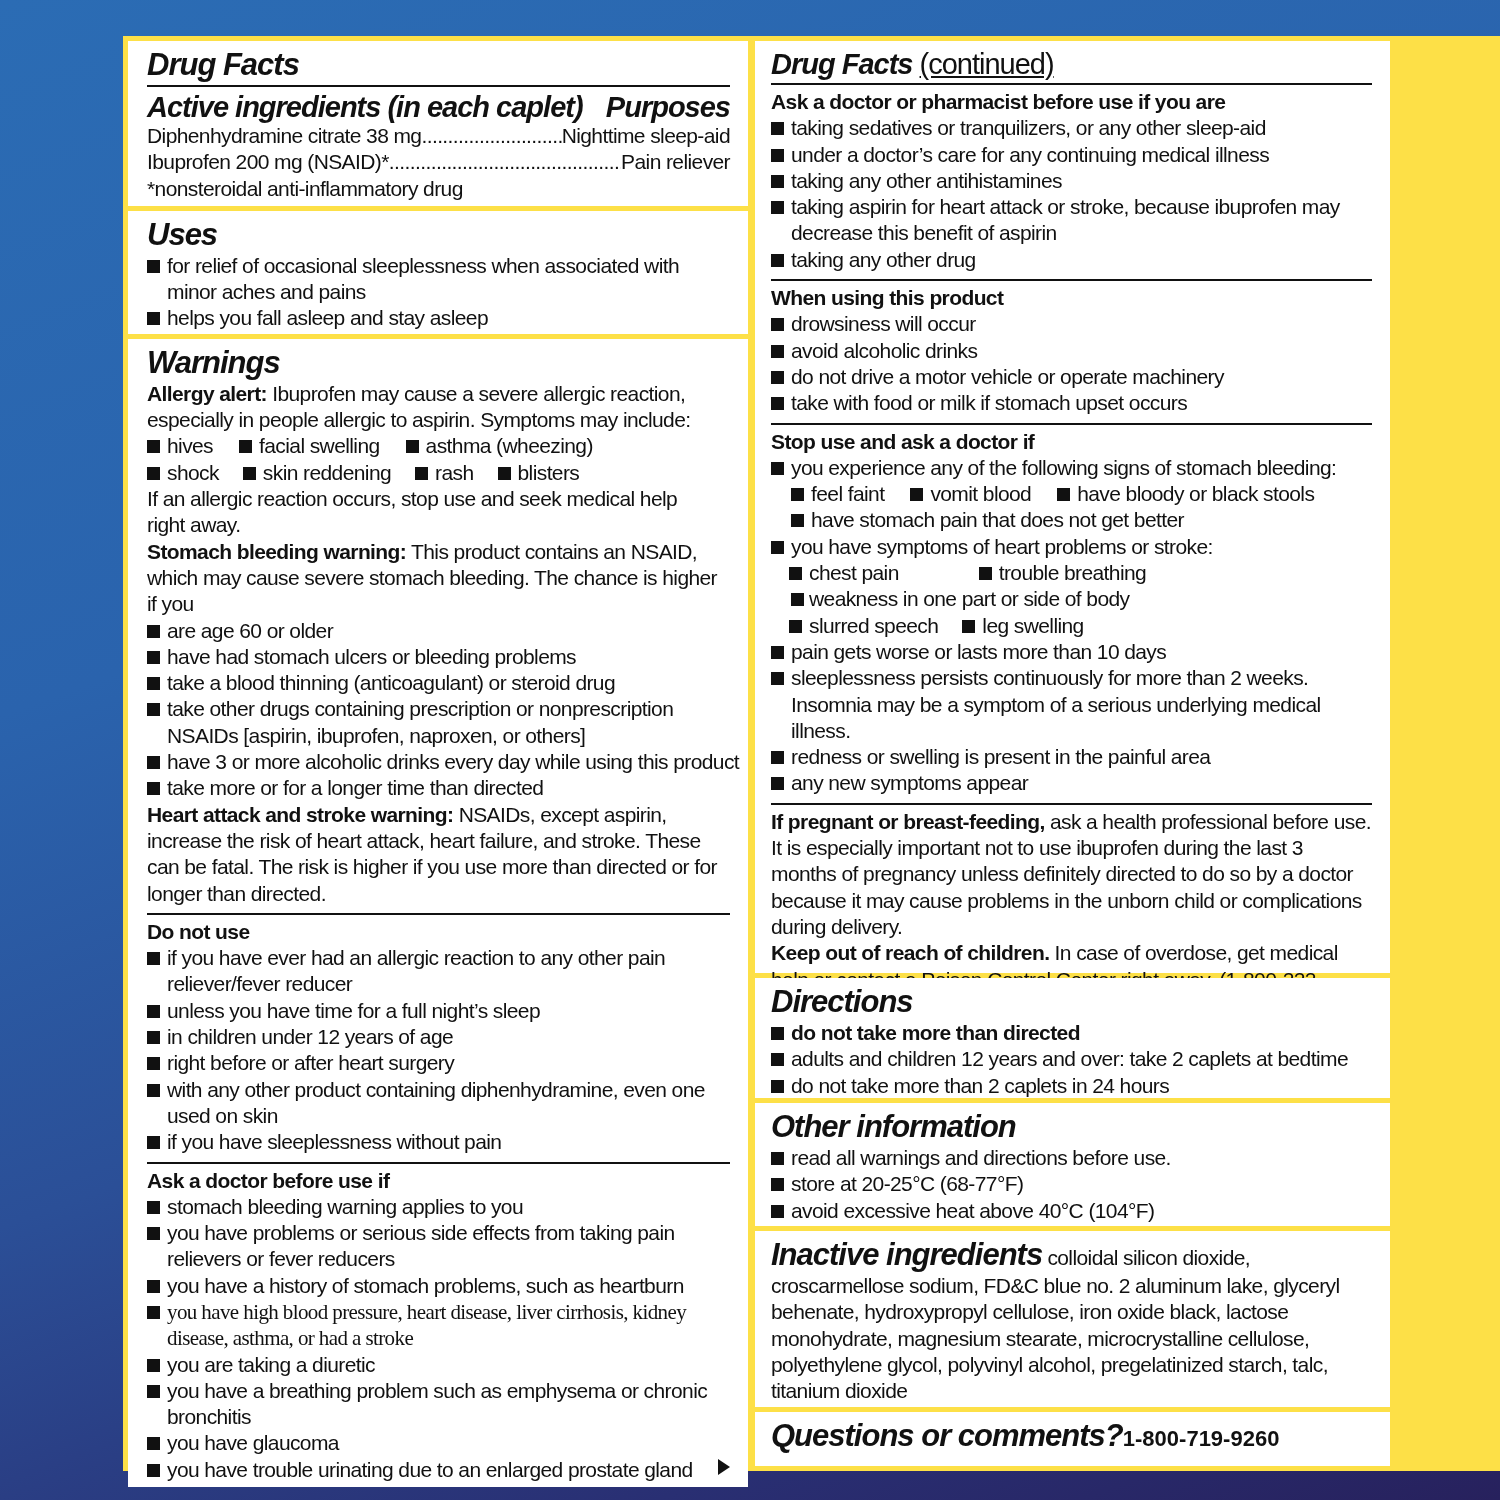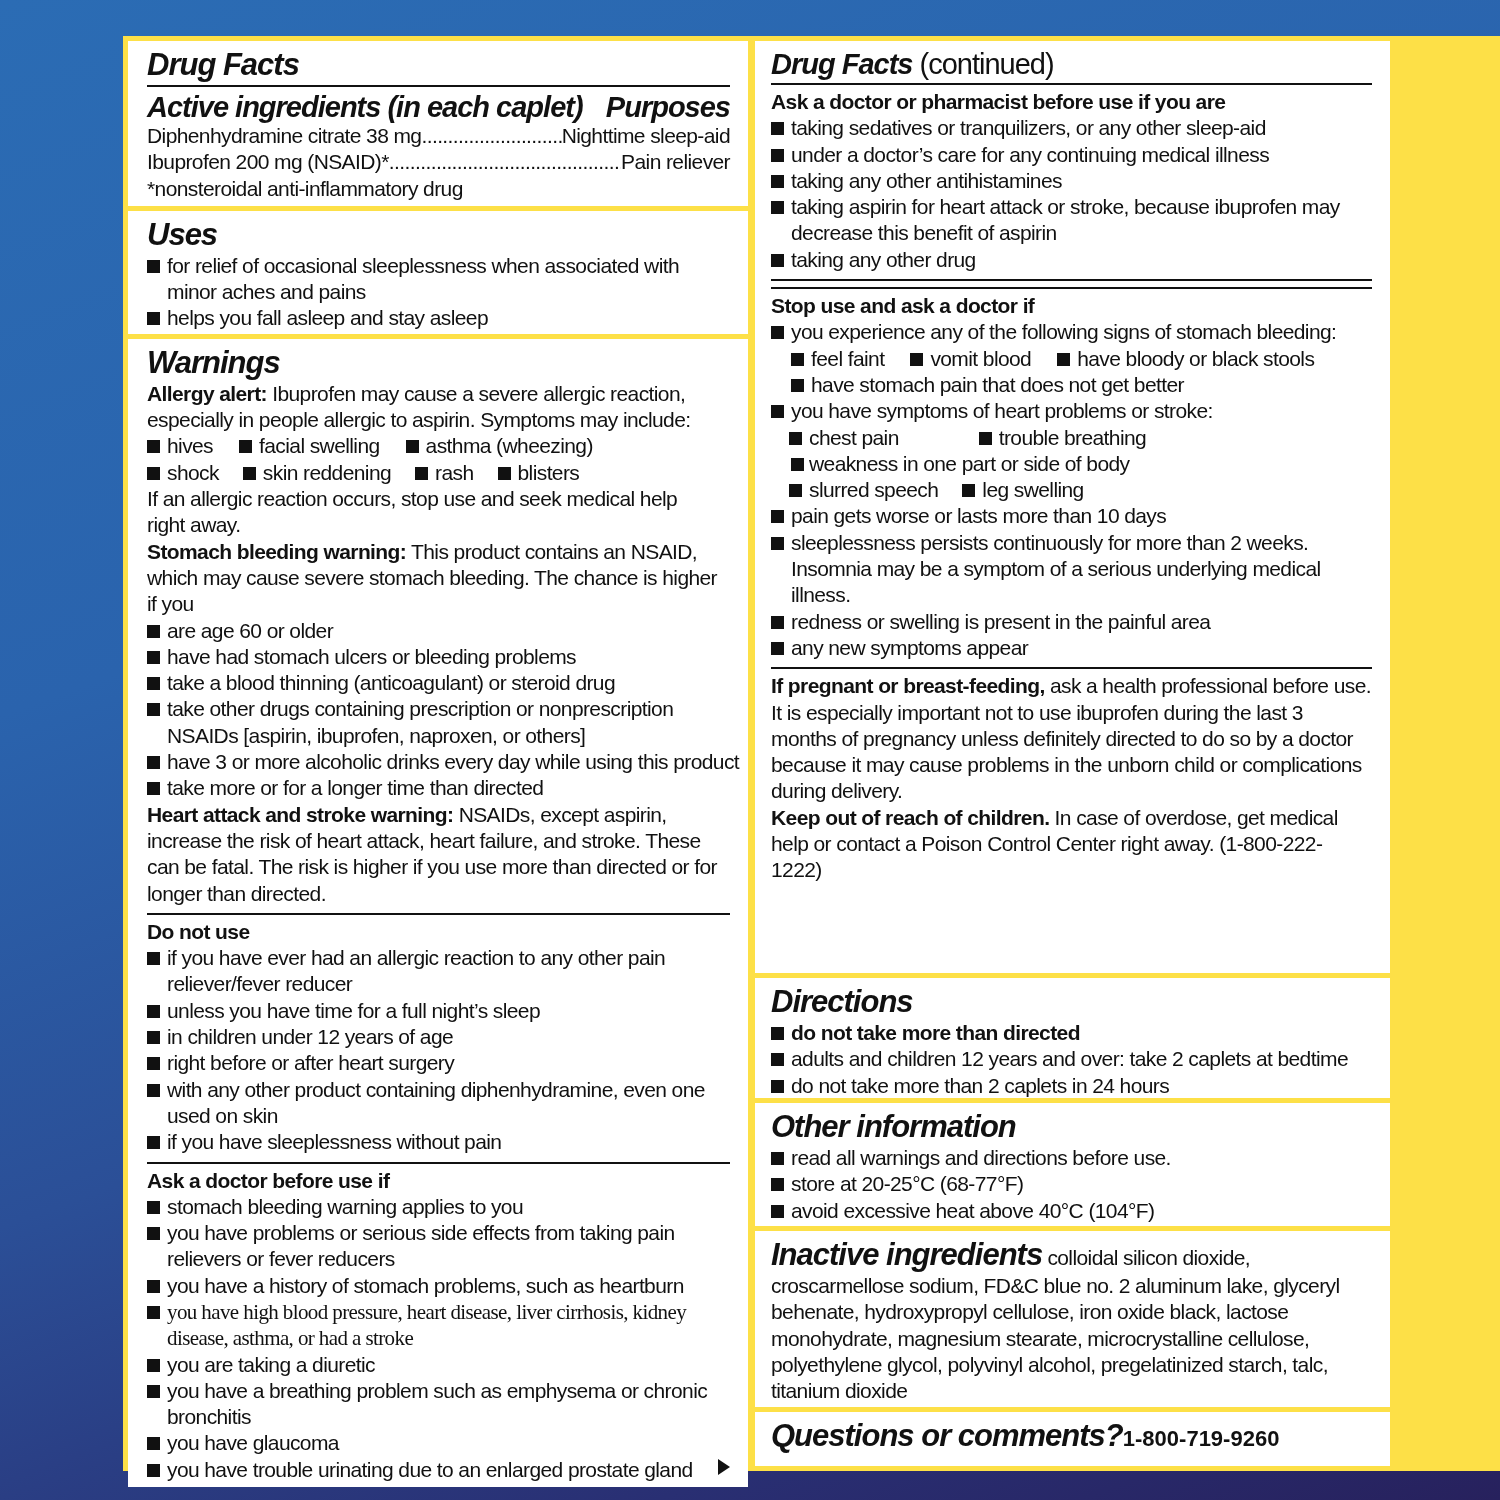--- a/index.html
+++ b/index.html
@@ -132,32 +132,39 @@
         <div class="li" style="white-space:nowrap;">you have trouble urinating due to an enlarged prostate gland</div>
       </div>
       <div class="arrow"></div>
     </div>
   </div>
 
   <div class="col right">
     <div class="box" style="height:932px;">
       <div class="h1" style="font-size:29px;line-height:34px;">
         <span>Drug Facts</span>
-        <span style="font-weight:normal;font-style:normal;">(continued)</span>
+        <span style="font-weight:normal;font-style:normal;text-decoration:underline;">(continued)</span>
       </div>
       <div class="hr"></div>
       <div class="txt">
         <div class="b">Ask a doctor or pharmacist before use if you are</div>
         <div class="li">taking sedatives or tranquilizers, or any other sleep-aid</div>
         <div class="li">under a doctor’s care for any continuing medical illness</div>
         <div class="li">taking any other antihistamines</div>
         <div class="li">taking aspirin for heart attack or stroke, because ibuprofen may decrease this benefit of aspirin</div>
         <div class="li">taking any other drug</div>
       </div>
       <div class="hr" style="margin-top:6px;"></div>
+      <div class="txt">
+        <div class="b">When using this product</div>
+        <div class="li">drowsiness will occur</div>
+        <div class="li">avoid alcoholic drinks</div>
+        <div class="li">do not drive a motor vehicle or operate machinery</div>
+        <div class="li">take with food or milk if stomach upset occurs</div>
+      </div>
       <div class="hr" style="margin-top:6px;"></div>
       <div class="txt">
         <div class="b">Stop use and ask a doctor if</div>
         <div class="li">you experience any of the following signs of stomach bleeding:</div>
         <div class="inline-items" style="padding-left:20px;">
           <span>feel faint</span>
           <span>vomit blood</span>
           <span>have bloody or black stools</span>
         </div>
         <div class="sub li">have stomach pain that does not get better</div>

